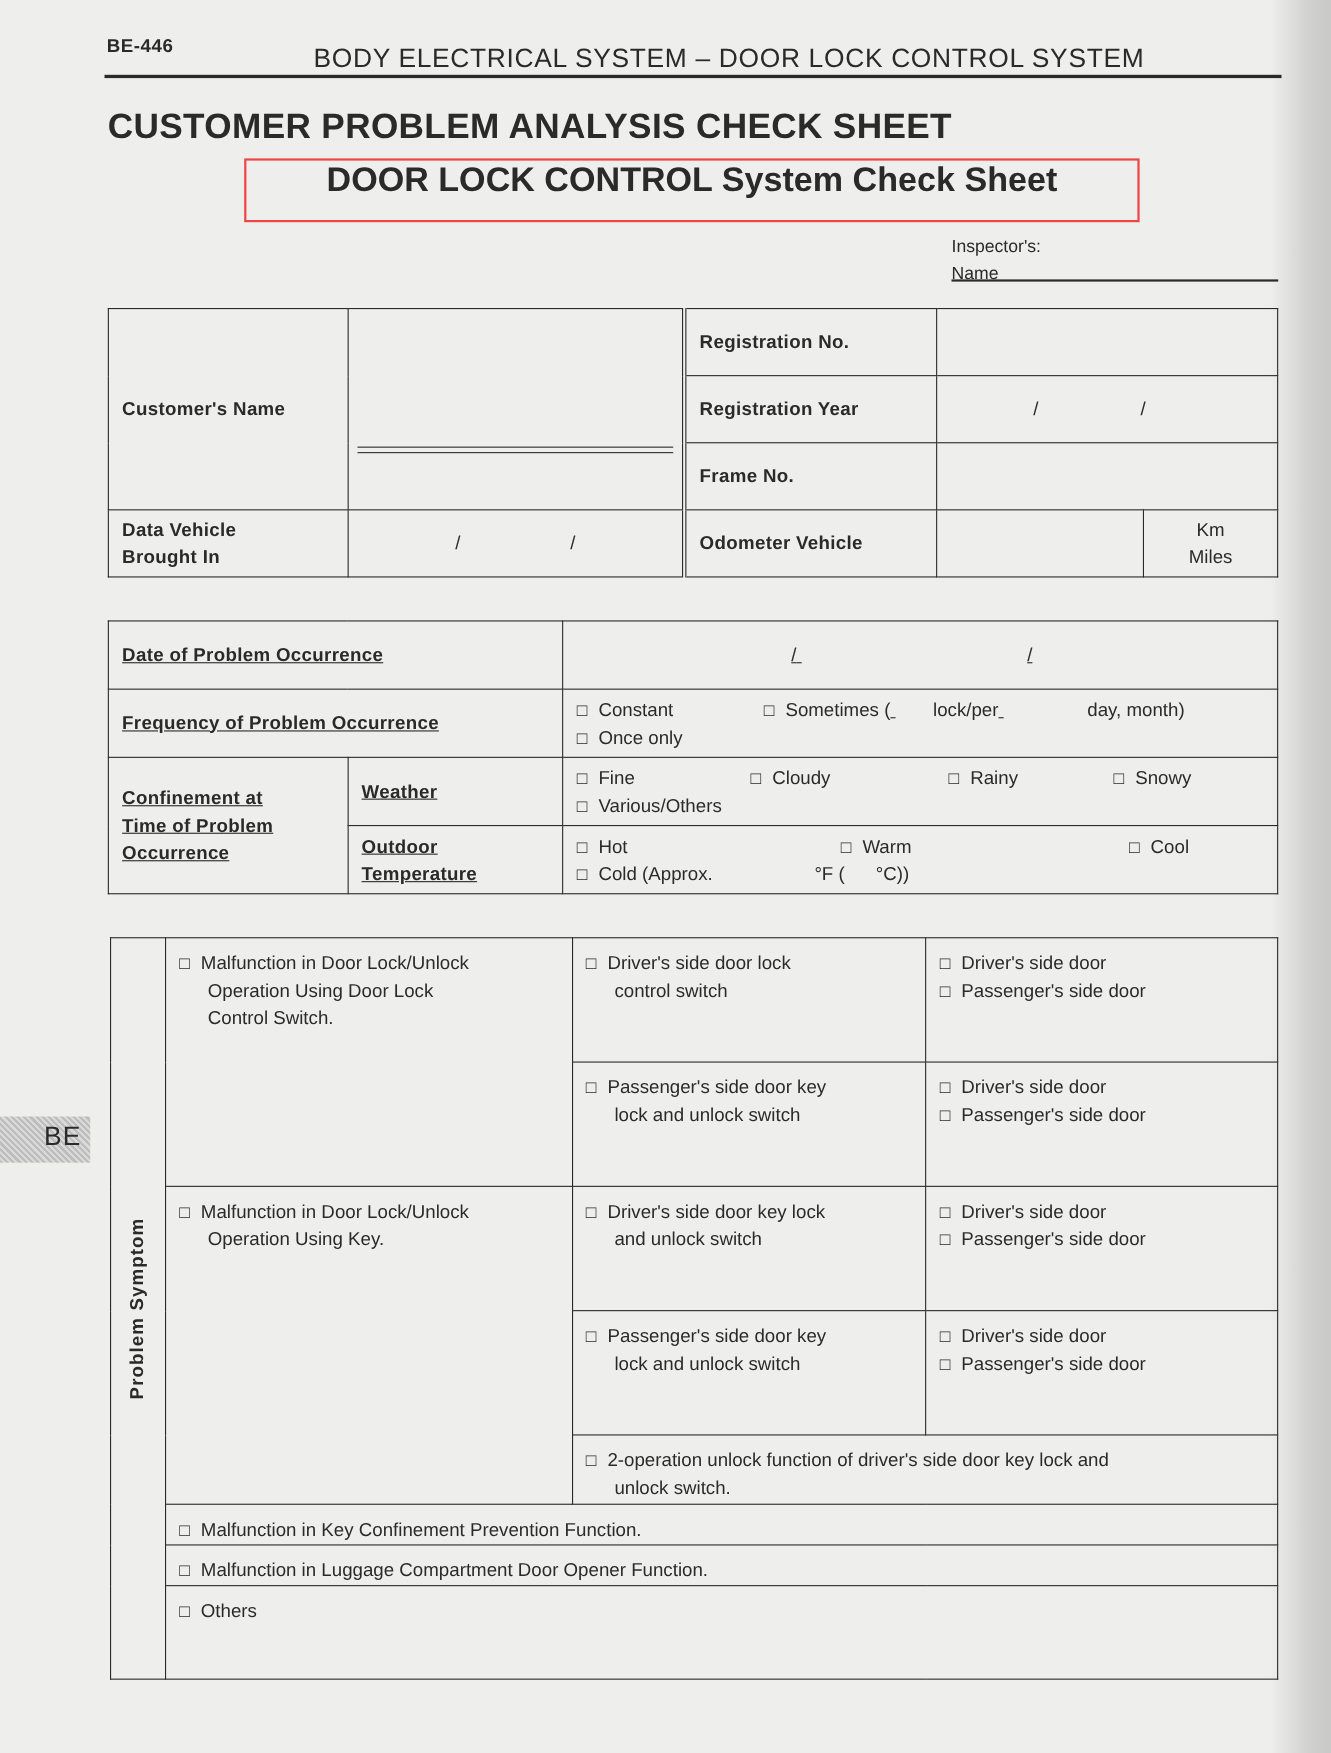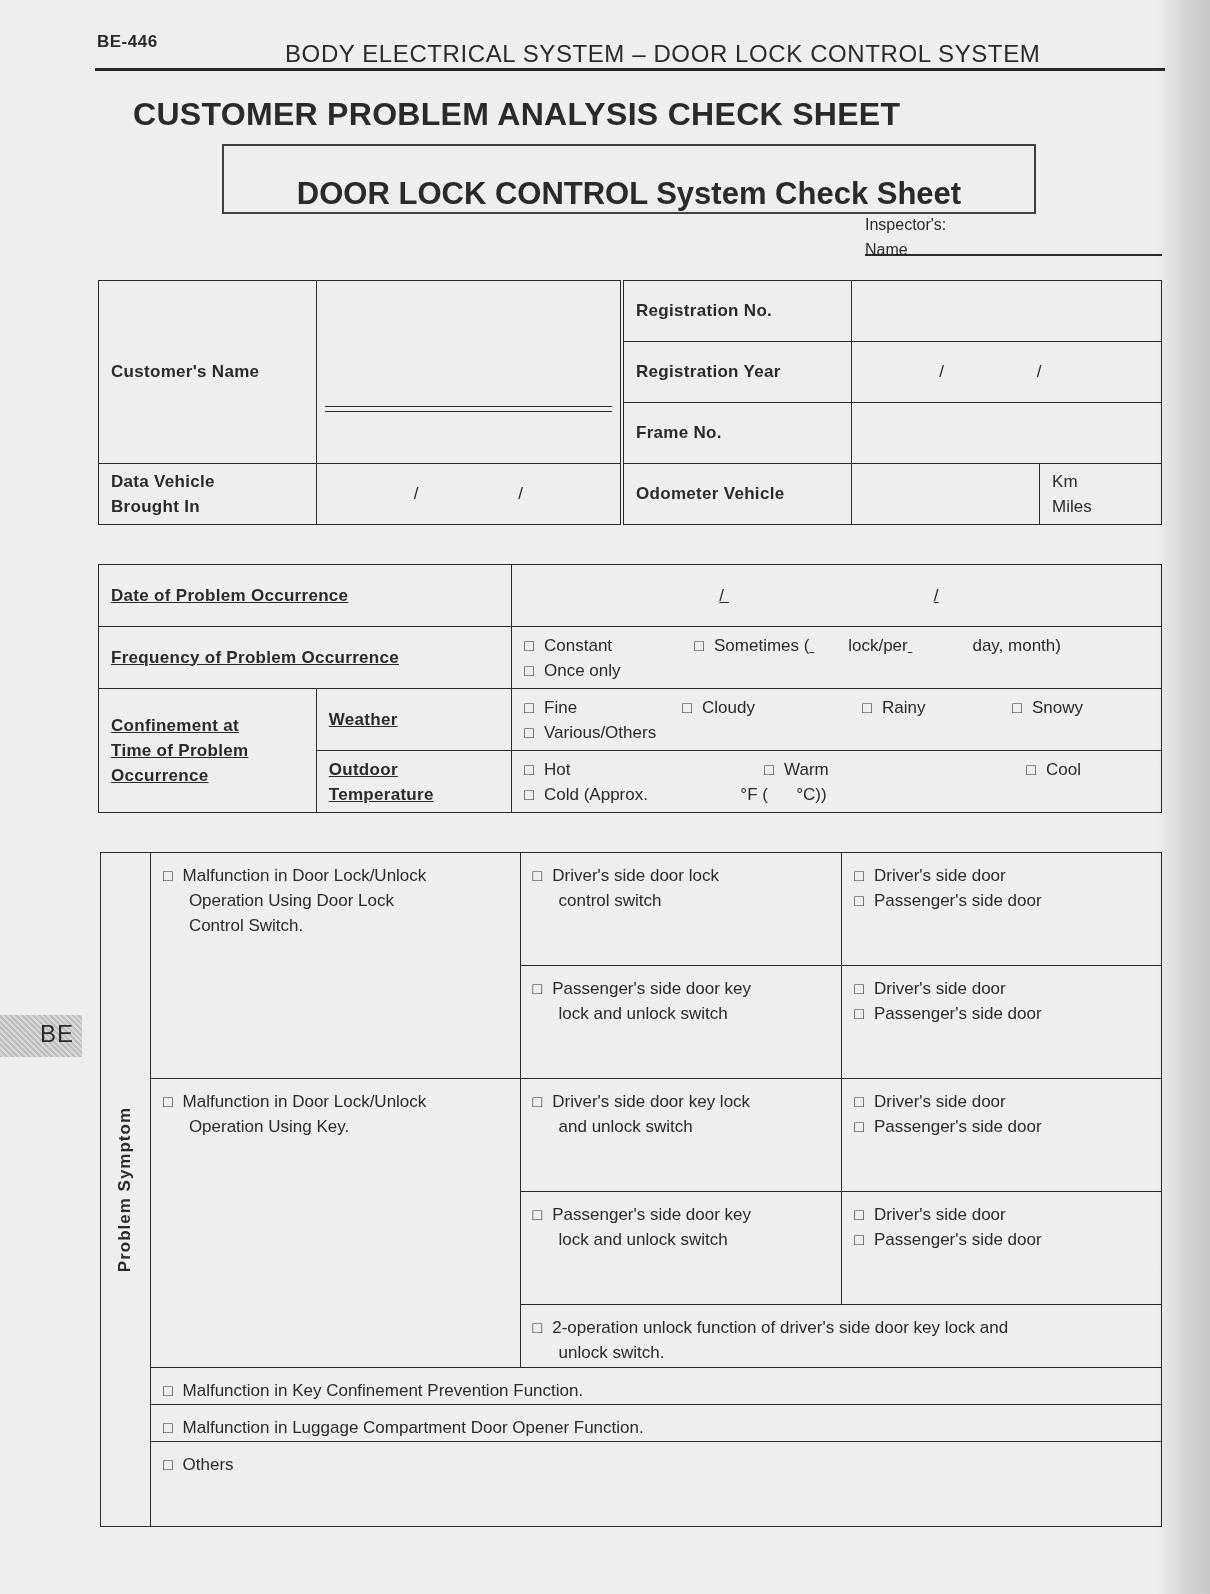--- a/index.html
+++ b/index.html
@@ -6,23 +6,23 @@
   body {
     width:1210px; height:1594px; position:relative; overflow:hidden;
     background:#eeeeec;
     font-family:"Liberation Sans", sans-serif; color:#2a2a2a;
   }
   .right-shadow { position:absolute; right:0; top:0; width:55px; height:1594px;
     background:linear-gradient(to right, rgba(200,200,198,0) 0%, #d2d2d0 60%, #c8c8c6 100%); }
   .pagenum { position:absolute; left:97px; top:32px; font-size:17px; font-weight:bold; letter-spacing:0.5px; }
   .header-title { position:absolute; left:285px; top:40px; font-size:24px; letter-spacing:0.6px; }
   .header-rule { position:absolute; left:95px; top:68px; width:1070px; height:3px; background:#2a2a2a; }
-  .main-title { position:absolute; left:98px; top:96px; font-size:32px; font-weight:bold; letter-spacing:0.3px;margin-left:35px; }
-  .sub-title-box { position:absolute; left:222px; top:144px; width:814px; height:70px; border:2px solid #404040; box-sizing:border-box;
-    display:flex; align-items:flex-end; justify-content:center; font-size:31px; font-weight:bold; }
+  .main-title { position:absolute; left:98px; top:96px; font-size:32px; font-weight:bold; letter-spacing:0.3px; }
+  .sub-title-box { position:absolute; left:222px; top:144px; width:814px; height:58px; border:2px solid #ef4444; box-sizing:border-box;
+    display:flex; align-items:flex-start; justify-content:center; font-size:31px; font-weight:bold; }
   .inspector { position:absolute; left:865px; top:212px; font-size:16px; line-height:25px; }
   .inspector-rule { position:absolute; left:865px; top:254px; width:297px; height:1.5px; background:#2a2a2a; }
 
   table { border-collapse:collapse; position:absolute; }
   td { border:1.5px solid #2a2a2a; vertical-align:middle; padding:0 12px; font-size:17px; }
   .bold { font-weight:bold; letter-spacing:0.3px; }
   .cb::before { content:"\25A1"; margin-right:10px; font-size:16px; }
   .opt { display:inline-block; font-size:17px; }
   .line { height:25px; line-height:25px; white-space:nowrap; }
 
@@ -98,21 +98,21 @@
     <td class="bold">
       <div class="line">Data Vehicle</div>
       <div class="line">Brought In</div>
     </td>
     <td>
       <span style="margin-left:85px">/</span>
       <span style="margin-left:95px">/</span>
     </td>
     <td class="bold dbl-left">Odometer Vehicle</td>
     <td></td>
-    <td style="text-align:left">
+    <td style="text-align:center">
       <div class="line">Km</div>
       <div class="line">Miles</div>
     </td>
   </tr>
 </tbody>
   </table>
 
 <table id="t2">
   <colgroup>
       <col style="width:218px">
@@ -126,21 +126,21 @@
       <span style="margin-left:195px">/</span>
       <span style="margin-left:205px">/</span>
     </td>
   </tr>
   <tr>
     <td colspan="2" class="bold">Frequency of Problem Occurrence</td>
     <td>
       <div class="line">
         <span class="opt cb" style="width:170px">Constant</span><span class="opt cb">Sometimes (</span>
         <span class="opt" style="margin-left:34px">lock/per</span>
-        <span class="opt" style="margin-left:60px">day, month)</span>
+        <span class="opt" style="margin-left:76px">day, month)</span>
       </div>
       <div class="line"><span class="opt cb">Once only</span></div>
     </td>
   </tr>
   <tr>
     <td rowspan="2" class="bold">
       <div class="line">Confinement at</div>
       <div class="line">Time of Problem</div>
       <div class="line">Occurrence</div>
     </td>

